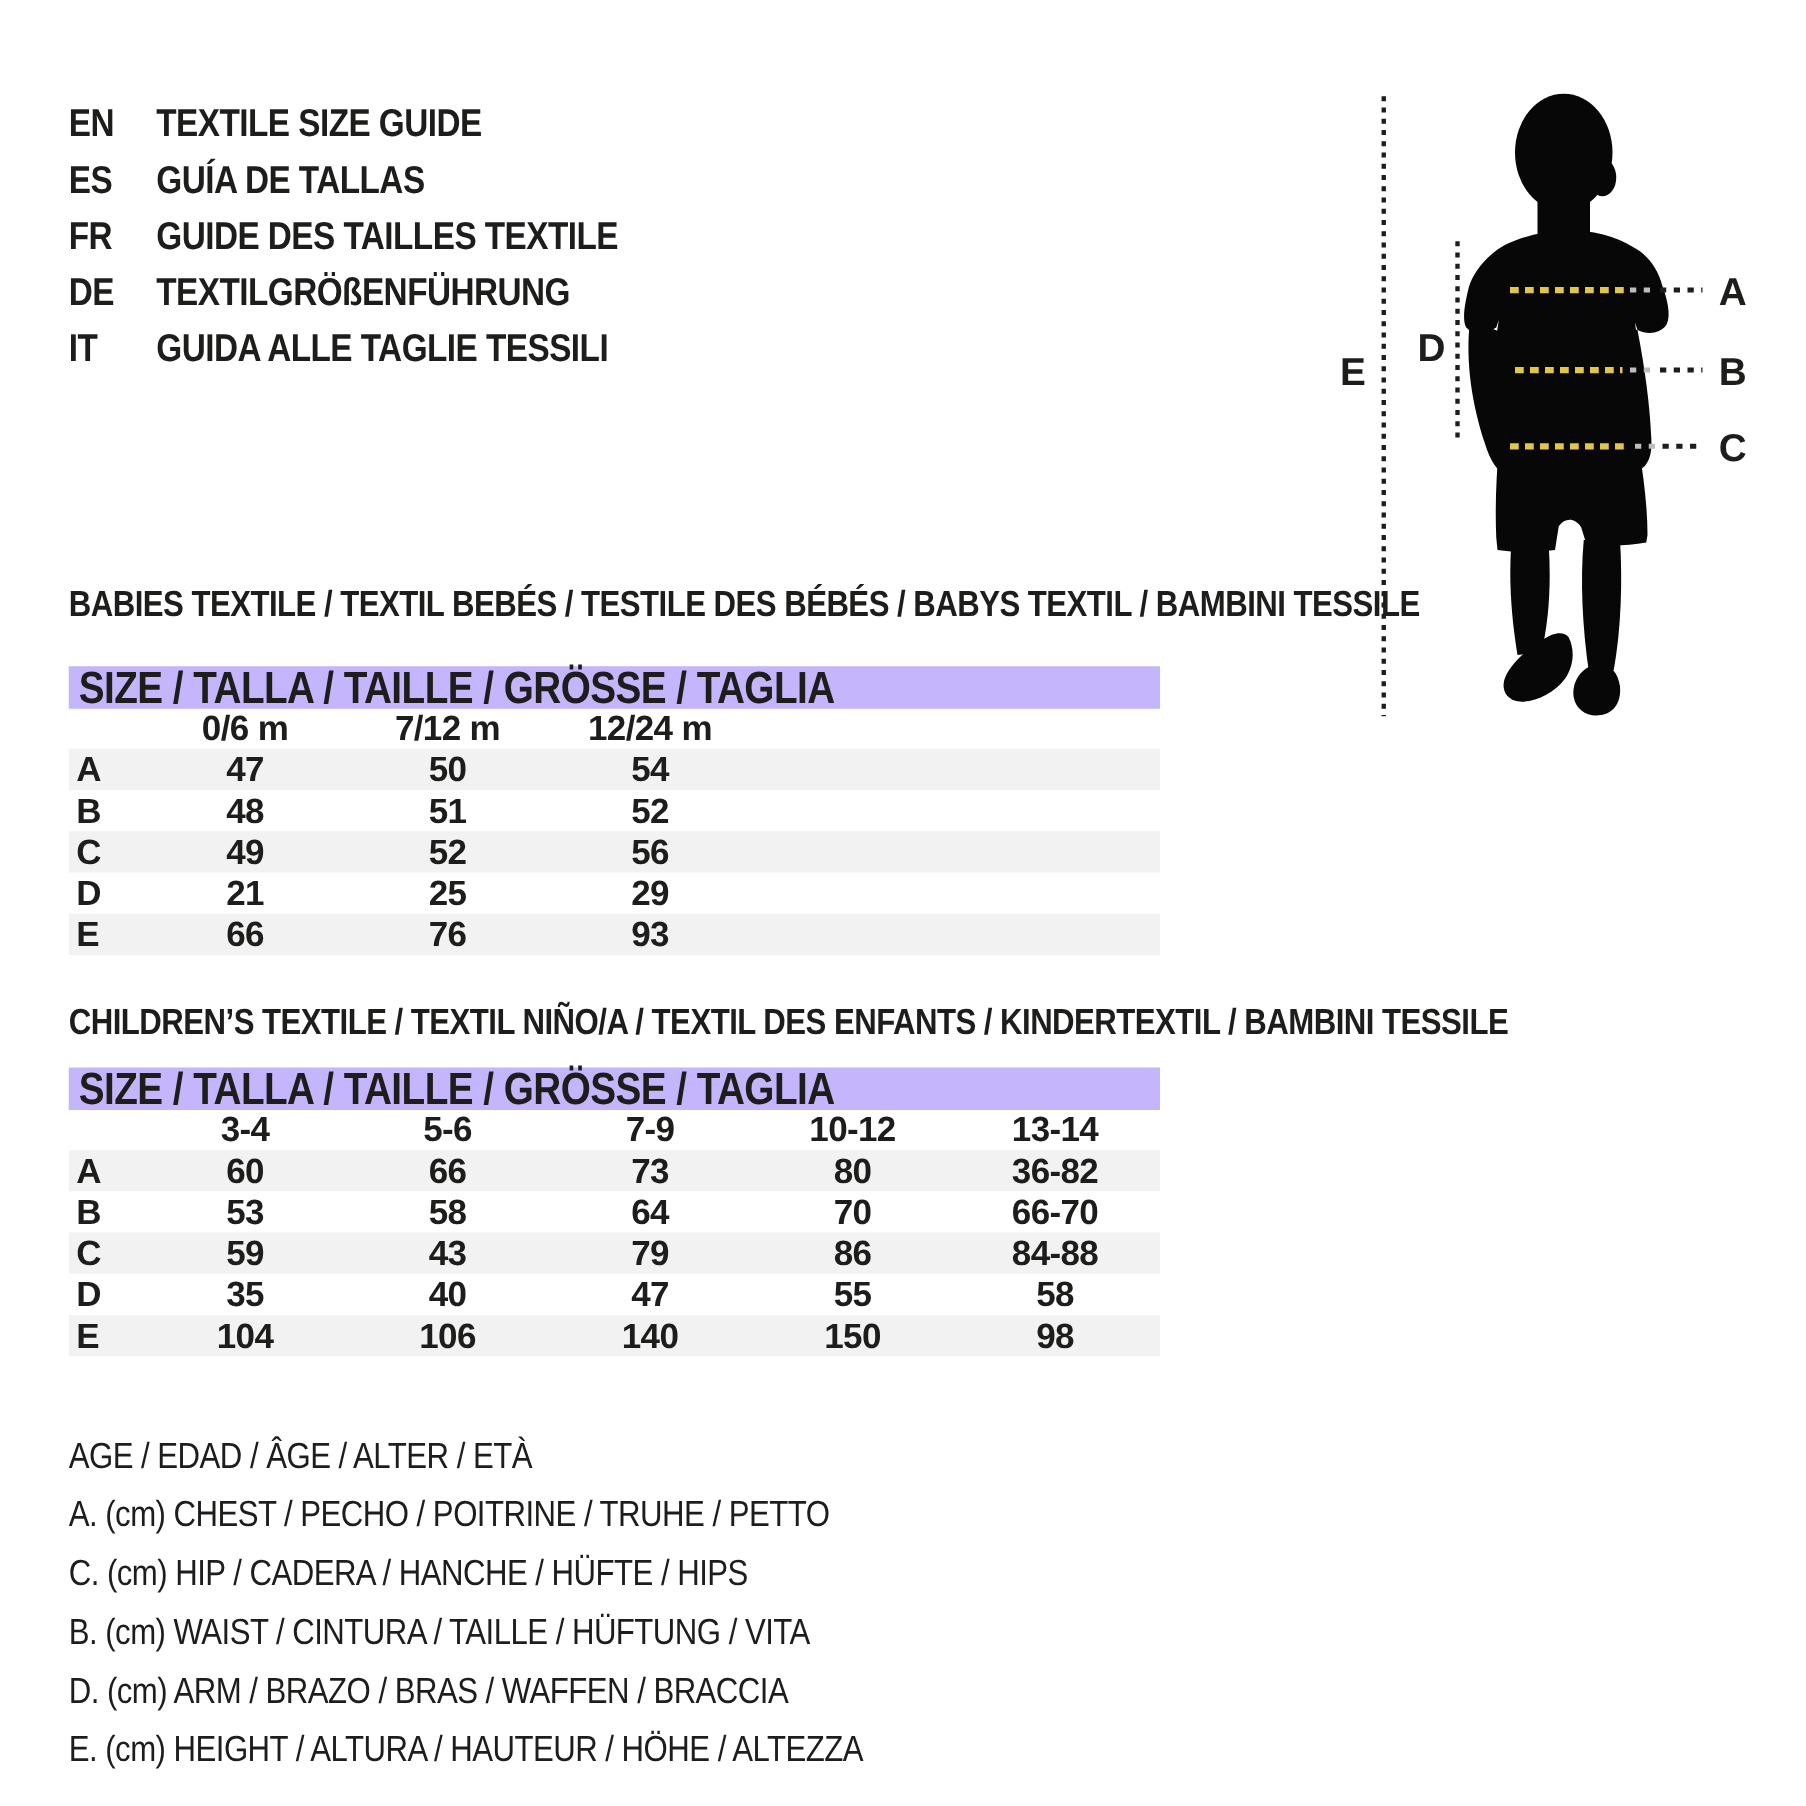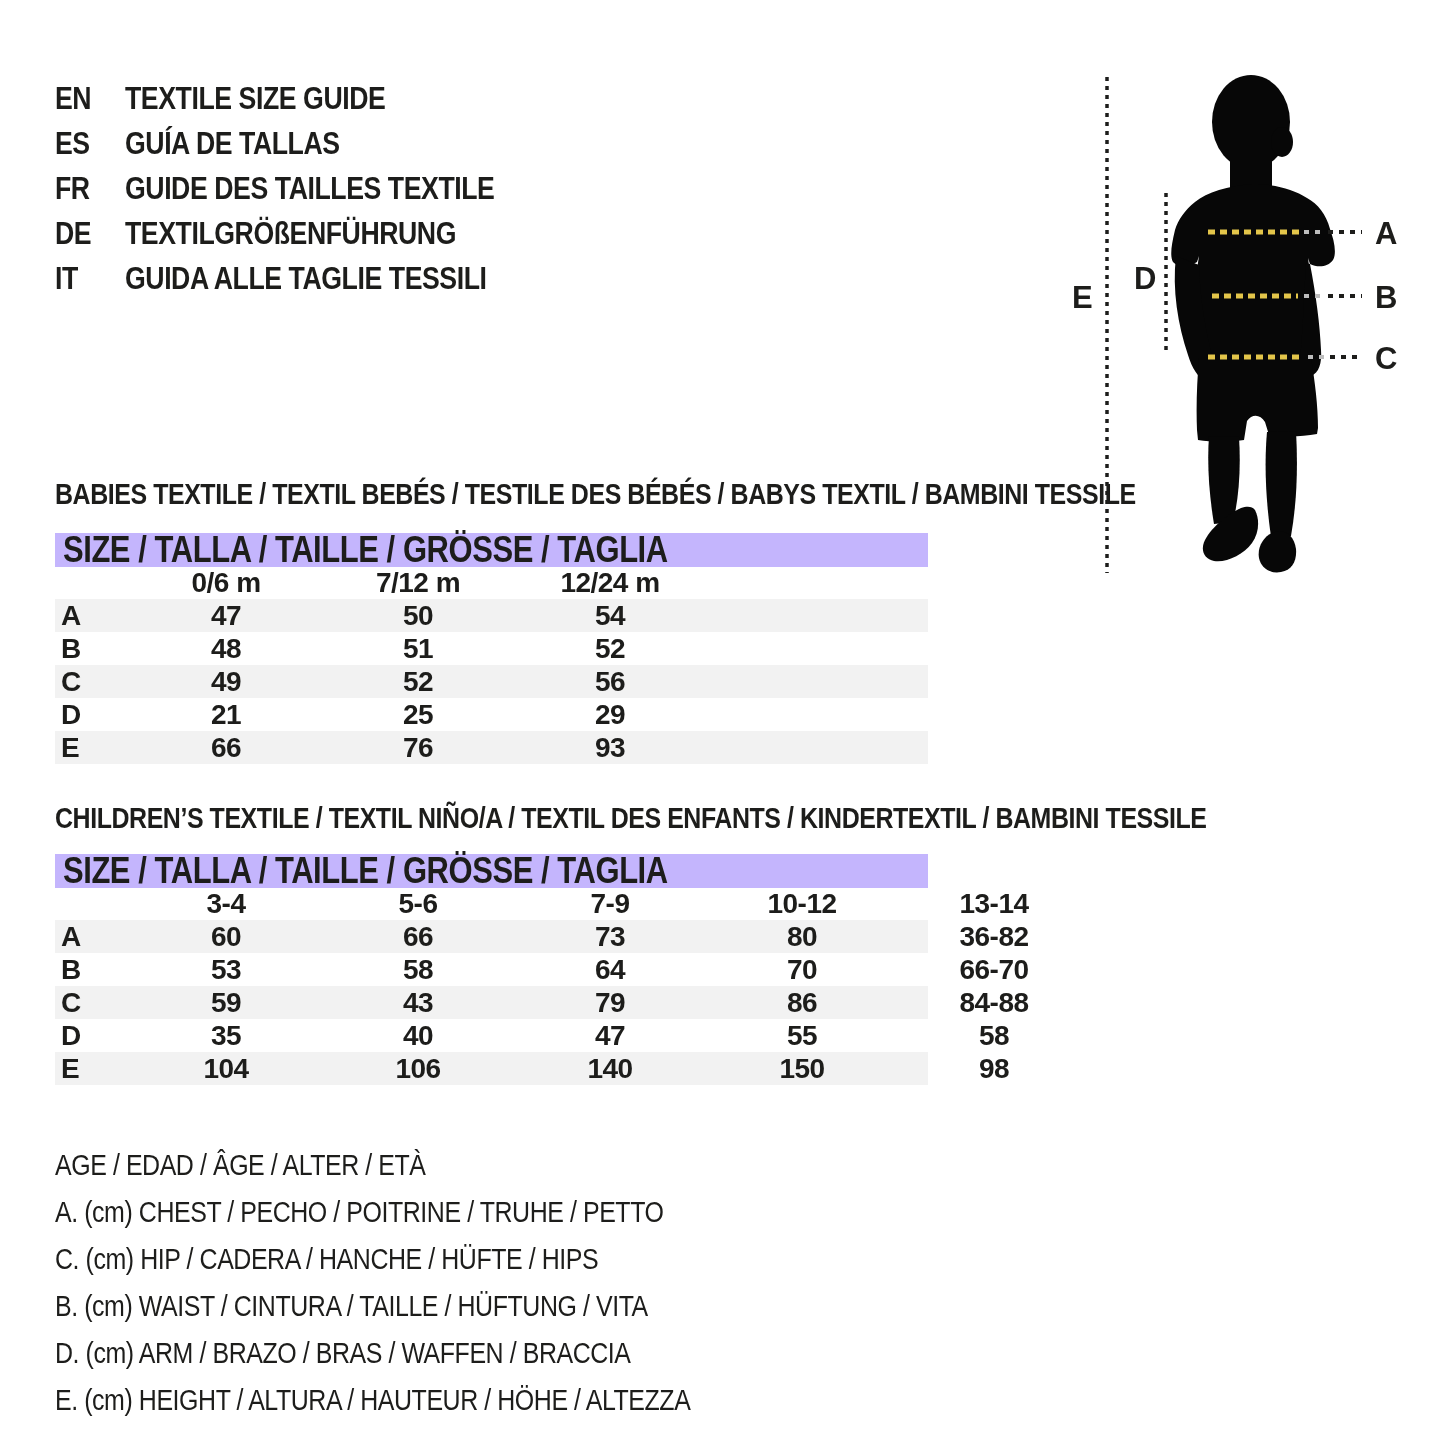--- a/index.html
+++ b/index.html
@@ -13,21 +13,21 @@
   .lang-row{display:flex;height:45px;line-height:45px;font-size:31px;font-weight:700;letter-spacing:-0.5px;}
   .lang-code{flex:0 0 70px;}
   
   .figure{position:absolute;left:1060px;top:60px;width:385px;height:545px;}
   .figure text{font-family:"Liberation Sans",sans-serif;font-weight:700;font-size:31px;fill:#1d1d1b;}
   
   .section-title{position:absolute;left:55px;font-size:29px;font-weight:700;letter-spacing:-0.5px;}
   
   .size-table{position:absolute;left:55px;width:873px;font-size:28px;font-weight:700;letter-spacing:-0.5px;}
   .bar{height:34px;line-height:34px;background:#c4b5fd;padding-left:8px;font-size:36px;}
-  .cols,.trow{display:flex;gap:30px;}
+  .cols,.trow{display:flex;}
   .cols{height:32px;line-height:32px;}
   .trow{height:33px;line-height:33px;}
   .trow.alt{background:#f2f2f2;}
   .lbl{flex:0 0 60px;padding-left:6px;box-sizing:border-box;}
   .val{flex:0 0 162px;text-align:center;}
   
   .legend{position:absolute;left:55px;top:1142px;}
   .legend-line{height:47px;line-height:47px;font-size:29px;font-weight:400;letter-spacing:-0.5px;}
 </style>
 </head>
@@ -129,21 +129,21 @@
     <line x1="248" y1="297" x2="266" y2="297" stroke="#bdbdbd" stroke-width="4" stroke-dasharray="5 6"></line>
     <line x1="270" y1="297" x2="302" y2="297" stroke="#1d1d1b" stroke-width="4" stroke-dasharray="5 6"></line>
 
     <text x="315" y="184">A</text>
     <text x="315" y="248">B</text>
     <text x="315" y="309">C</text>
     <text x="74" y="229">D</text>
     <text x="12" y="248">E</text>
   </svg>
 
-  <div class="section-title" style="top:478px;">
+  <div class="section-title" style="top:468px;">
     <span class="cond">BABIES TEXTILE / TEXTIL BEBÉS / TESTILE DES BÉBÉS / BABYS TEXTIL / BAMBINI TESSILE</span>
   </div>
 
   <div class="size-table" style="top:533px;">
     <div class="bar">
       <span class="cond">SIZE / TALLA / TAILLE / GRÖSSE / TAGLIA</span>
     </div>
     <div class="cols">
       <div class="lbl"></div>
       <div class="val">0/6 m</div>

